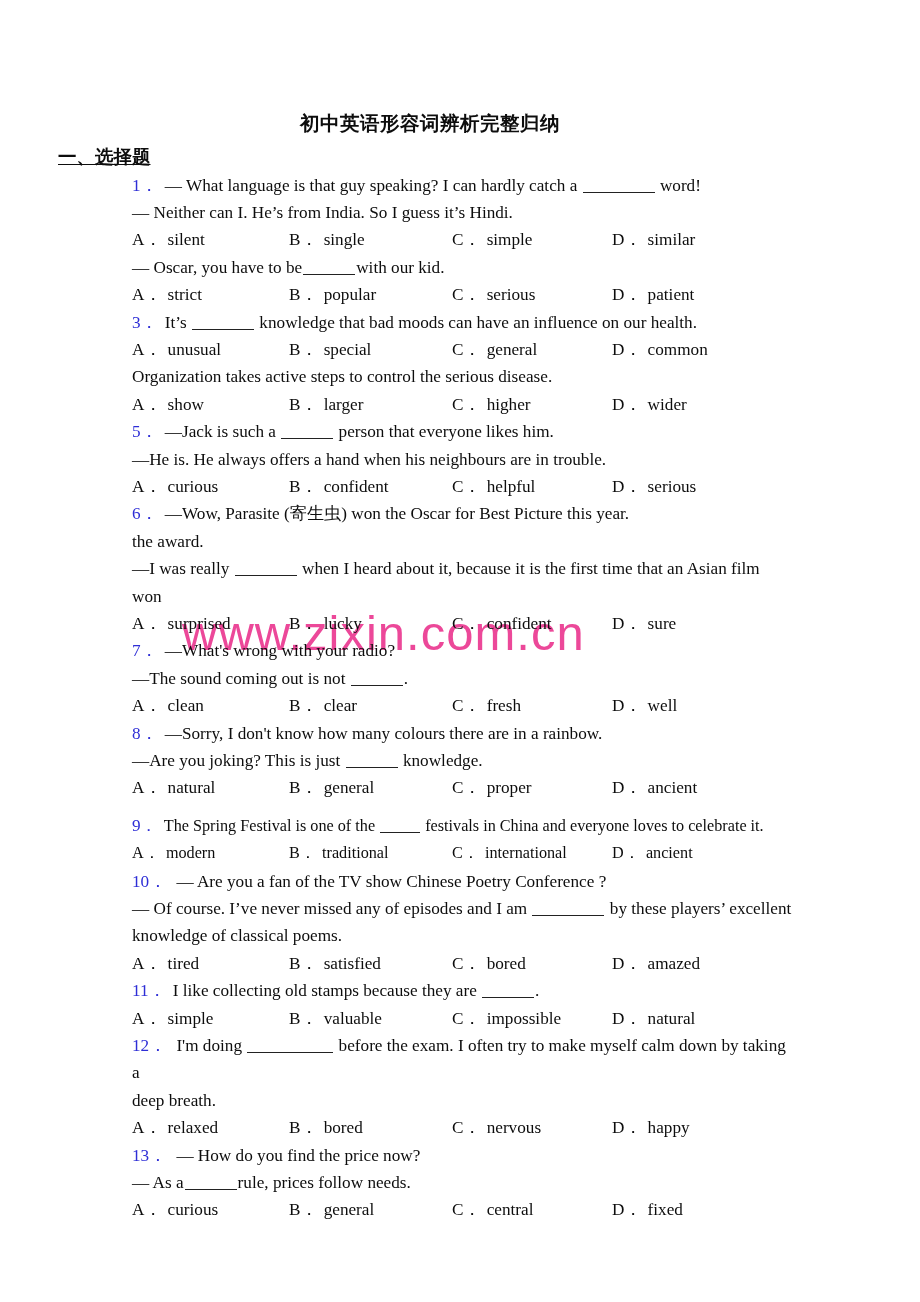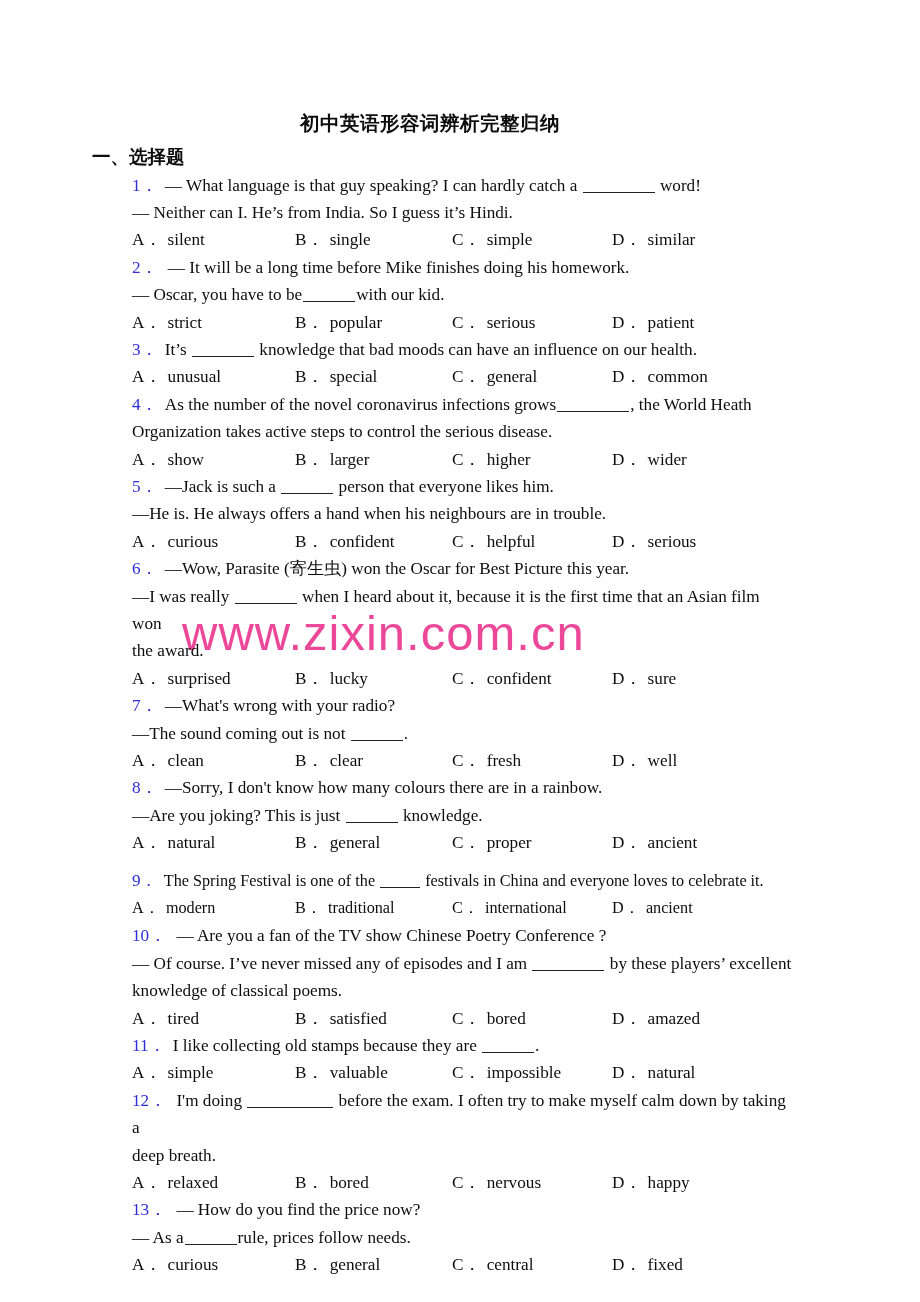--- a/index.html
+++ b/index.html
@@ -56,24 +56,25 @@
     font-size: 19.5px;
     font-weight: bold;
     letter-spacing: 0.5px;
     margin: 0;
     padding: 112px 0 0 0;
     line-height: 1.2;
   }
 
   .section-heading {
     margin: 11px 0 0 0;
-    padding-left: 92px;
+    padding-left: 58px;
     font-size: 18.5px;
     font-weight: bold;
     line-height: 1.25;
+    text-decoration: underline;
   }
 
   .qlist {
     margin: 2px 0 0 0;
     padding: 0 0 0 0;
   }
 
   .line {
     padding-left: 132px;
     padding-right: 68px;
@@ -104,21 +105,21 @@
     height: 27.4px;
   }
   .opt {
     position: absolute;
     top: 0;
     white-space: nowrap;
   }
   .opt .lbl { letter-spacing: 0; }
   .opt .lbl-sep { display: inline-block; width: 6px; }
   .opt-a { left: 132px; }
-  .opt-b { left: 295px; }
+  .opt-b { left: 289px; }
   .opt-c { left: 452px; }
   .opt-d { left: 612px; }
 
   
   .small .opt, .line.small { font-size: 16.2px; }
 
   
   .blank {
     display: inline-block;
     border-bottom: 1px solid #222;
@@ -150,58 +151,56 @@
 
       <div class="line"><span class="qnum">1</span><span class="qnum-dot">．</span><span class="q-gap"></span><span>— What language is that guy speaking? I can hardly catch a </span><span class="blank b-lg"></span><span> word!</span></div>
       <div class="line">— Neither can I. He’s from India. So I guess it’s Hindi.</div>
       <div class="opt-row">
         <span class="opt opt-a"><span class="lbl">A．</span><span class="lbl-sep"></span><span>silent</span></span>
         <span class="opt opt-b"><span class="lbl">B．</span><span class="lbl-sep"></span><span>single</span></span>
         <span class="opt opt-c"><span class="lbl">C．</span><span class="lbl-sep"></span><span>simple</span></span>
         <span class="opt opt-d"><span class="lbl">D．</span><span class="lbl-sep"></span><span>similar</span></span>
       </div>
 
-      <div class="line"><span class="qnum">2</span><span class="qnum-dot">．</span><span class="q-gap-wide"></span><span>— It will be a long time before Mike finishes doing his homework.</span></div>
       <div class="line"><span>— Oscar, you have to be</span><span class="blank b-sm"></span><span>with our kid.</span></div>
       <div class="opt-row">
         <span class="opt opt-a"><span class="lbl">A．</span><span class="lbl-sep"></span><span>strict</span></span>
         <span class="opt opt-b"><span class="lbl">B．</span><span class="lbl-sep"></span><span>popular</span></span>
         <span class="opt opt-c"><span class="lbl">C．</span><span class="lbl-sep"></span><span>serious</span></span>
         <span class="opt opt-d"><span class="lbl">D．</span><span class="lbl-sep"></span><span>patient</span></span>
       </div>
 
       <div class="line"><span class="qnum">3</span><span class="qnum-dot">．</span><span class="q-gap"></span><span>It’s </span><span class="blank b-md"></span><span> knowledge that bad moods can have an influence on our health.</span></div>
       <div class="opt-row">
         <span class="opt opt-a"><span class="lbl">A．</span><span class="lbl-sep"></span><span>unusual</span></span>
         <span class="opt opt-b"><span class="lbl">B．</span><span class="lbl-sep"></span><span>special</span></span>
         <span class="opt opt-c"><span class="lbl">C．</span><span class="lbl-sep"></span><span>general</span></span>
         <span class="opt opt-d"><span class="lbl">D．</span><span class="lbl-sep"></span><span>common</span></span>
       </div>
 
-      <div class="line"><span class="qnum">4</span><span class="qnum-dot">．</span><span class="q-gap"></span><span>As the number of the novel coronavirus infections grows</span><span class="blank b-lg"></span><span>, the World Heath</span></div>
       <div class="line">Organization takes active steps to control the serious disease.</div>
       <div class="opt-row">
         <span class="opt opt-a"><span class="lbl">A．</span><span class="lbl-sep"></span><span>show</span></span>
         <span class="opt opt-b"><span class="lbl">B．</span><span class="lbl-sep"></span><span>larger</span></span>
         <span class="opt opt-c"><span class="lbl">C．</span><span class="lbl-sep"></span><span>higher</span></span>
         <span class="opt opt-d"><span class="lbl">D．</span><span class="lbl-sep"></span><span>wider</span></span>
       </div>
 
       <div class="line"><span class="qnum">5</span><span class="qnum-dot">．</span><span class="q-gap"></span><span>—Jack is such a </span><span class="blank b-sm"></span><span> person that everyone likes him.</span></div>
       <div class="line">—He is. He always offers a hand when his neighbours are in trouble.</div>
       <div class="opt-row">
         <span class="opt opt-a"><span class="lbl">A．</span><span class="lbl-sep"></span><span>curious</span></span>
         <span class="opt opt-b"><span class="lbl">B．</span><span class="lbl-sep"></span><span>confident</span></span>
         <span class="opt opt-c"><span class="lbl">C．</span><span class="lbl-sep"></span><span>helpful</span></span>
         <span class="opt opt-d"><span class="lbl">D．</span><span class="lbl-sep"></span><span>serious</span></span>
       </div>
 
       <div class="line"><span class="qnum">6</span><span class="qnum-dot">．</span><span class="q-gap"></span><span>—Wow, Parasite (寄生虫) won the Oscar for Best Picture this year.</span></div>
+      <div class="line">the award.</div>
       <div class="line"><span>—I was really </span><span class="blank b-md"></span><span> when I heard about it, because it is the first time that an Asian film won</span></div>
-      <div class="line">the award.</div>
       <div class="opt-row">
         <span class="opt opt-a"><span class="lbl">A．</span><span class="lbl-sep"></span><span>surprised</span></span>
         <span class="opt opt-b"><span class="lbl">B．</span><span class="lbl-sep"></span><span>lucky</span></span>
         <span class="opt opt-c"><span class="lbl">C．</span><span class="lbl-sep"></span><span>confident</span></span>
         <span class="opt opt-d"><span class="lbl">D．</span><span class="lbl-sep"></span><span>sure</span></span>
       </div>
 
       <div class="line"><span class="qnum">7</span><span class="qnum-dot">．</span><span class="q-gap"></span><span>—What's wrong with your radio?</span></div>
       <div class="line"><span>—The sound coming out is not </span><span class="blank b-sm"></span><span>.</span></div>
       <div class="opt-row">

